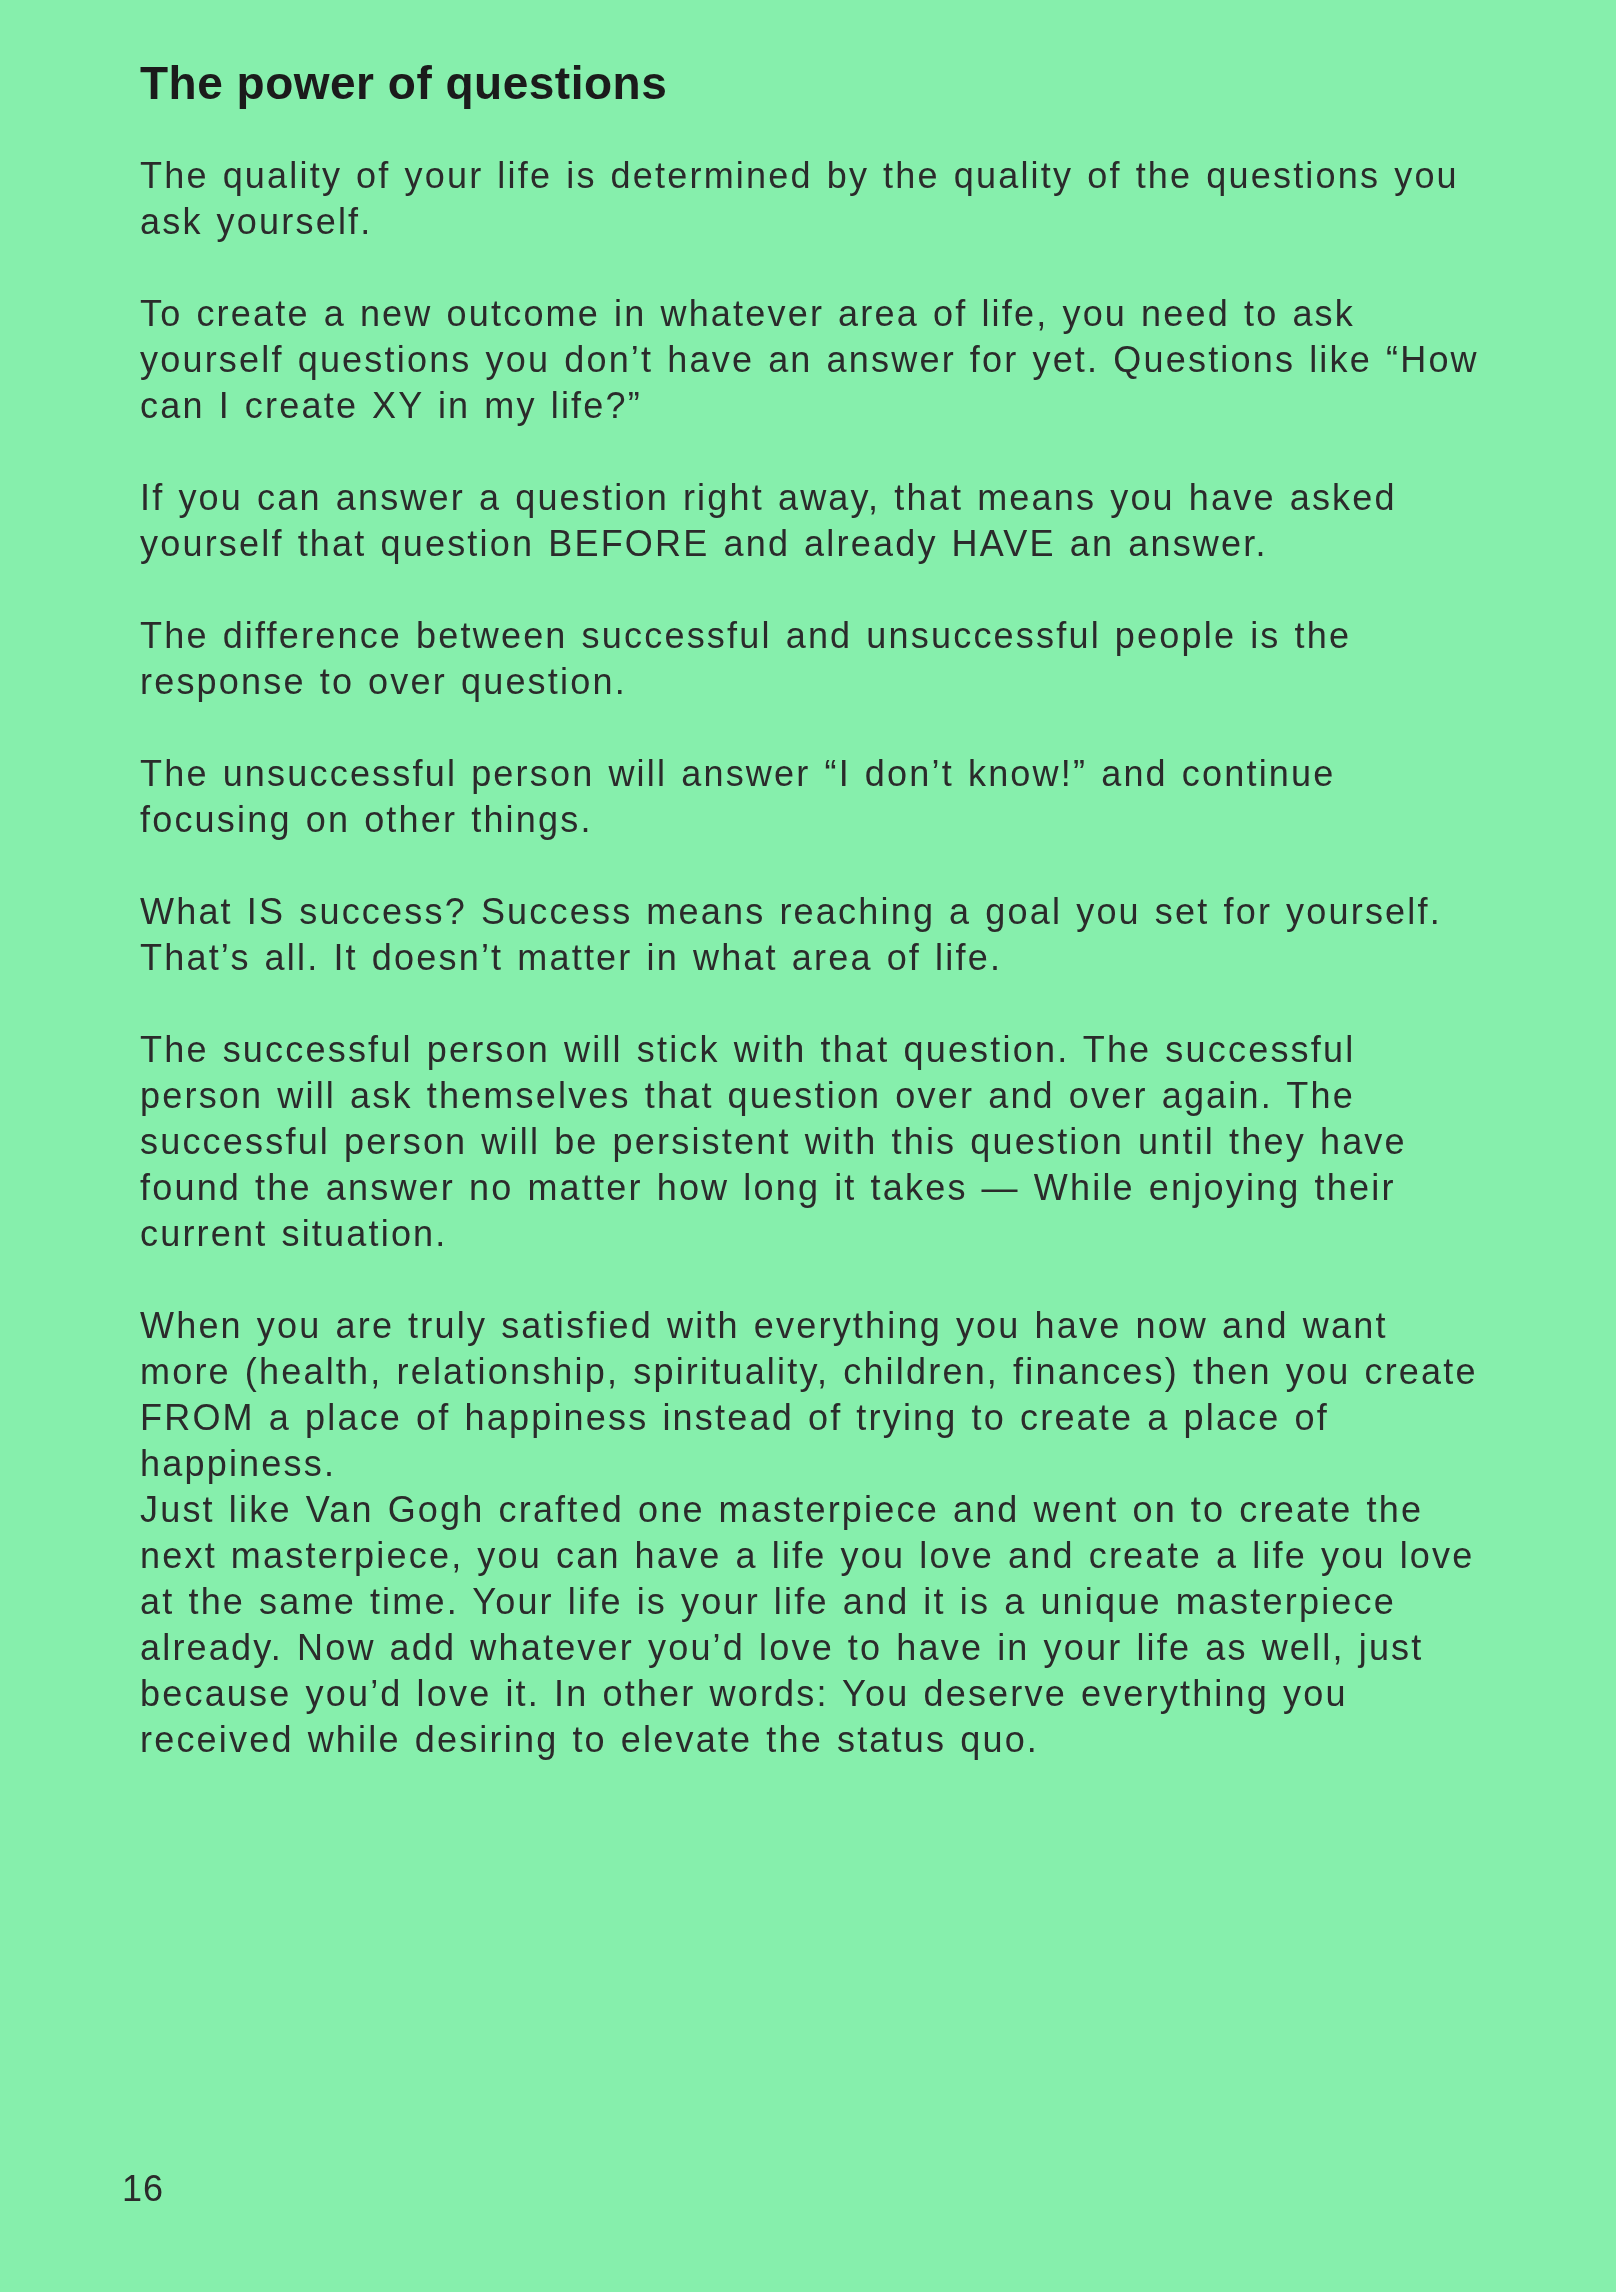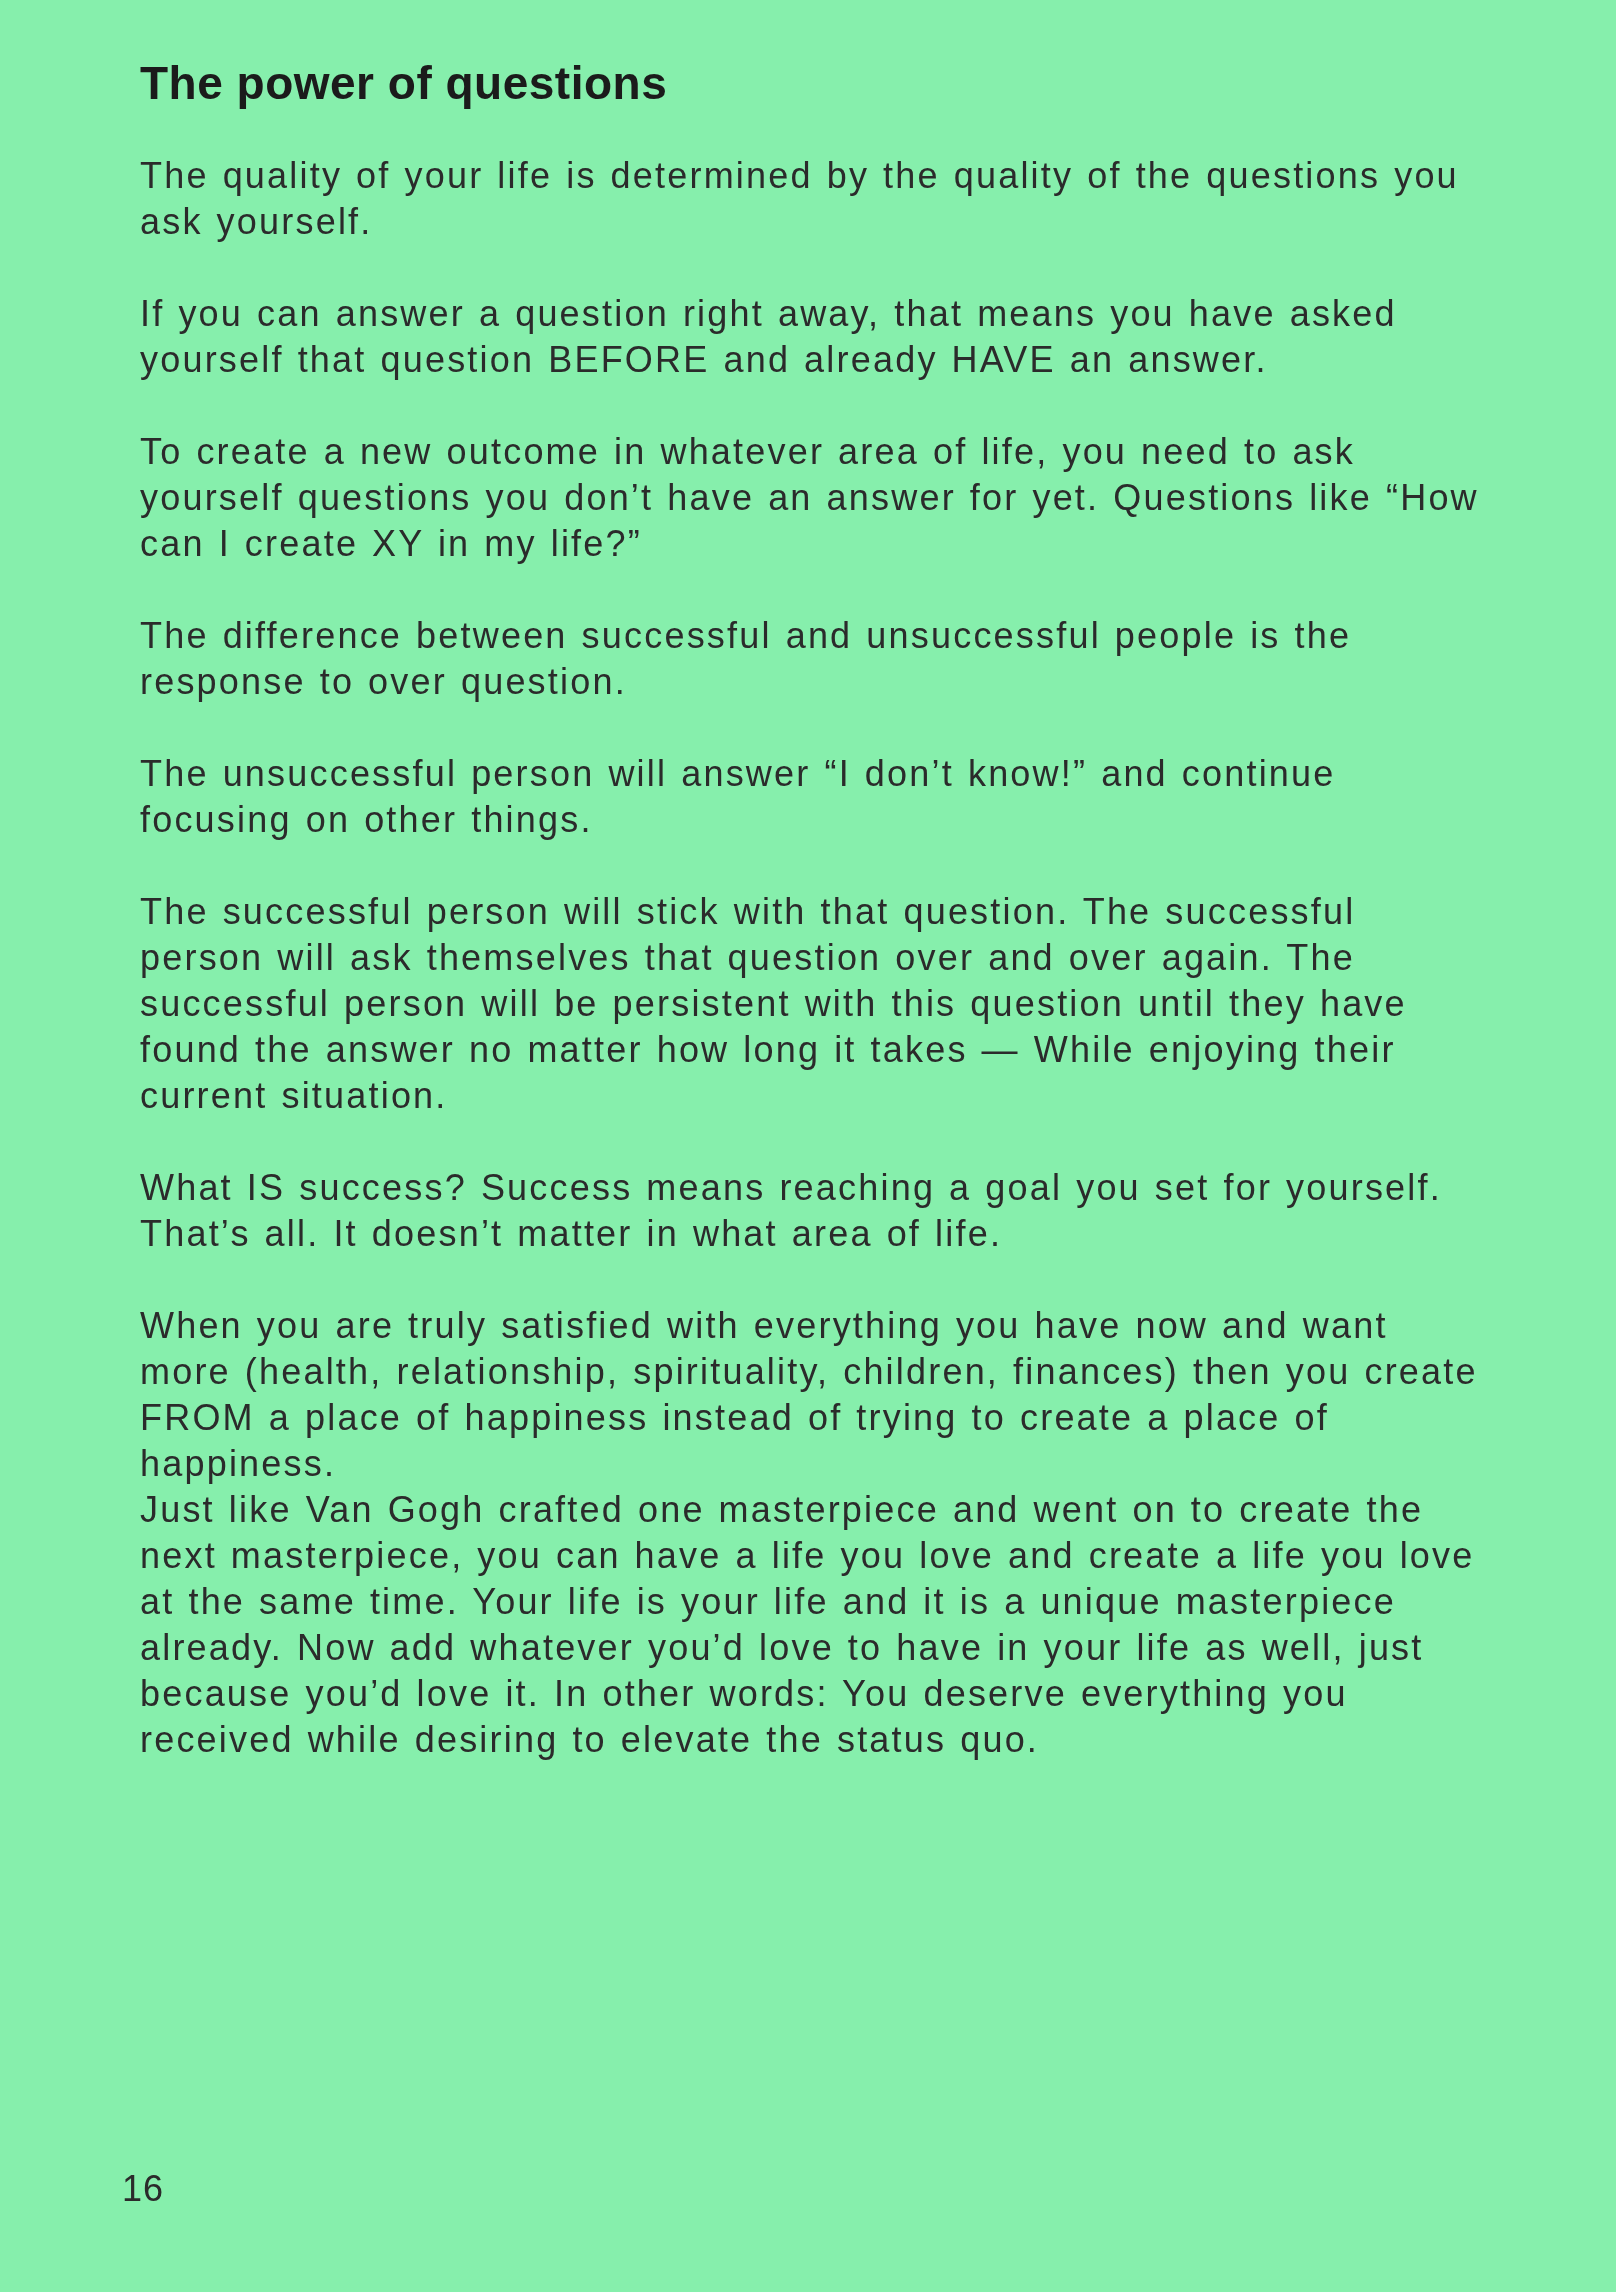--- a/index.html
+++ b/index.html
@@ -63,31 +63,31 @@
 <body>
 
 <div class="page">
 
   <div class="content">
 
     <h1 class="doc-title">The power of questions</h1>
 
     <p class="doc-paragraph">The quality of your life is determined by the quality of the questions you ask yourself.</p>
 
+    <p class="doc-paragraph">To create a new outcome in whatever area of life, you need to ask yourself questions you don’t have an answer for yet. Questions like “How can I create XY in my life?”</p>
+
     <p class="doc-paragraph">If you can answer a question right away, that means you have asked yourself that question BEFORE and already HAVE an answer.</p>
-
-    <p class="doc-paragraph">To create a new outcome in whatever area of life, you need to ask yourself questions you don’t have an answer for yet. Questions like “How can I create XY in my life?”</p>
 
     <p class="doc-paragraph">The difference between successful and unsuccessful people is the response to over question.</p>
 
     <p class="doc-paragraph">The unsuccessful person will answer “I don’t know!” and continue focusing on other things.</p>
 
+    <p class="doc-paragraph">What IS success? Success means reaching a goal you set for yourself. That’s all. It doesn’t matter in what area of life.</p>
+
     <p class="doc-paragraph">The successful person will stick with that question. The successful person will ask themselves that question over and over again. The successful person will be persistent with this question until they have found the answer no matter how long it takes — While enjoying their current situation.</p>
-
-    <p class="doc-paragraph">What IS success? Success means reaching a goal you set for yourself. That’s all. It doesn’t matter in what area of life.</p>
 
     <p class="doc-paragraph">When you are truly satisfied with everything you have now and want more (health, relationship, spirituality, children, finances) then you create FROM a place of happiness instead of trying to create a place of happiness.
 Just like Van Gogh crafted one masterpiece and went on to create the next masterpiece, you can have a life you love and create a life you love at the same time. Your life is your life and it is a unique masterpiece already. Now add whatever you’d love to have in your life as well, just because you’d love it. In other words: You deserve everything you received while desiring to elevate the status quo.</p>
 
   </div>
 
   <div class="page-footer">
     <span class="page-number">16</span>
   </div>
 

